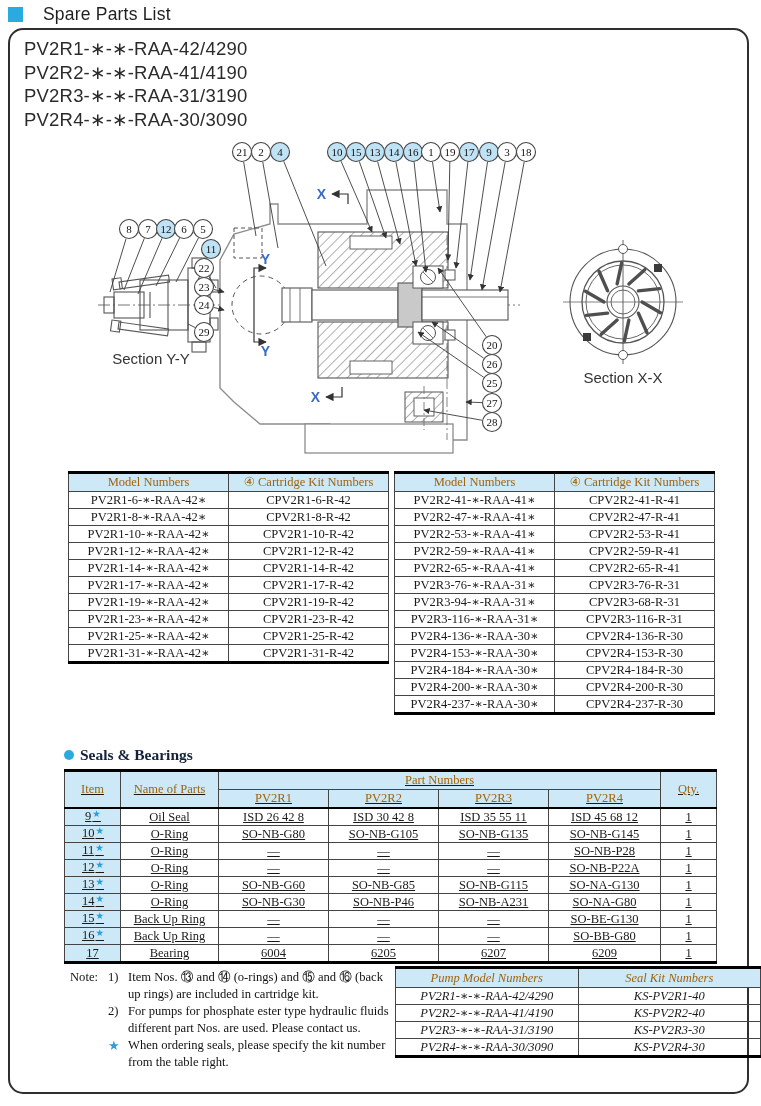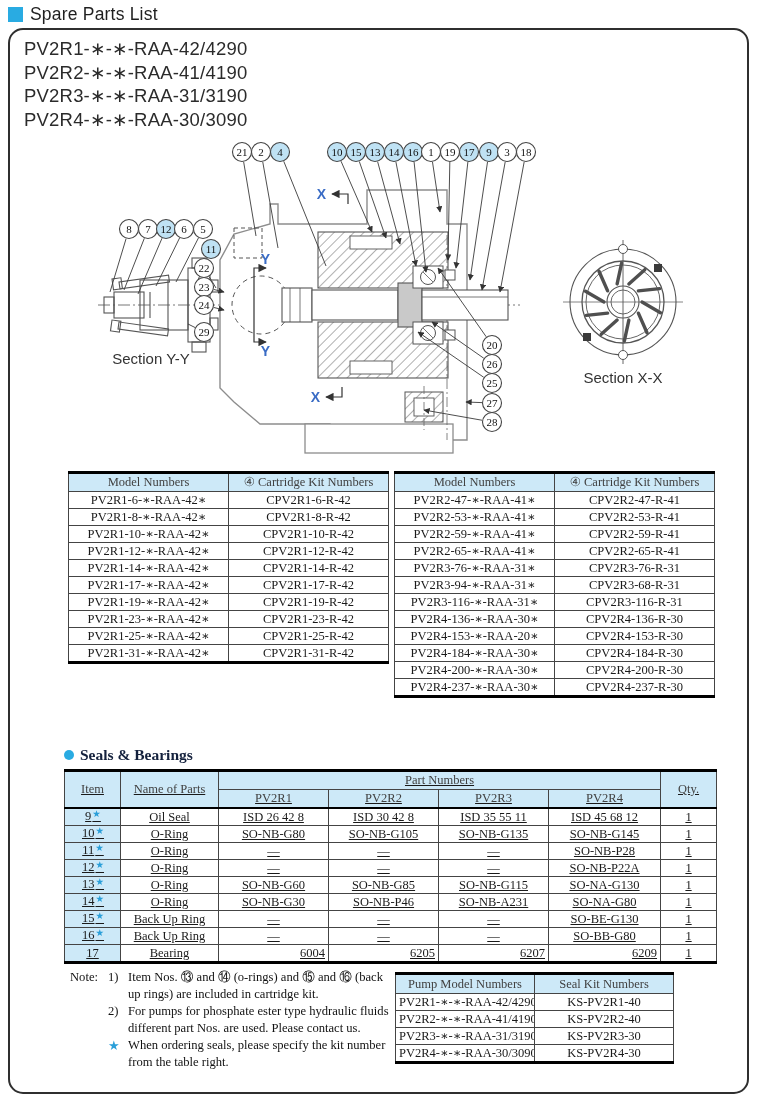--- a/index.html
+++ b/index.html
@@ -1,65 +1,65 @@
 <!DOCTYPE html>
 <html><head>
 <meta charset="utf-8">
 <style>
   html,body{margin:0;padding:0;background:#fff;}
   .page{position:relative;width:761px;height:1106px;background:#fff;overflow:hidden;
         font-family:"Liberation Serif","DejaVu Serif",serif;color:#1a1a1a;}
   
-  .title-row{position:absolute;left:8px;top:4px;display:flex;align-items:center;gap:7px;
+  .title-row{position:absolute;left:8px;top:4px;display:flex;align-items:center;gap:20px;
              font-family:"Liberation Sans","DejaVu Sans",sans-serif;}
   .title-square{width:15px;height:15px;background:#29abe2;display:inline-block;}
   .title-text{font-size:17.5px;color:#1f1f1f;letter-spacing:.2px;}
   
   .content-box{position:absolute;left:8px;top:28px;width:741px;height:1066px;
                border:2px solid #2f2f2f;border-radius:15px;background:#fff;box-sizing:border-box;}
   
   .model-list{position:absolute;left:14px;top:7px;
               font-family:"Liberation Sans","DejaVu Sans",sans-serif;
               font-size:18.5px;line-height:23.5px;color:#2b2b2b;letter-spacing:.2px;}
   
   .diagram{position:absolute;left:10px;top:110px;width:719px;height:332px;}
   
   .sec-head{display:flex;align-items:center;gap:6px;font-weight:bold;font-size:15.5px;color:#14213d;}
   .sec-bullet{width:10px;height:10px;border-radius:50%;background:#29abe2;flex:0 0 auto;}
   
   table{border-collapse:collapse;table-layout:fixed;}
   td,th{border:1px solid #444;font-size:12.5px;font-weight:normal;
         padding:0 3px;height:16px;line-height:15px;text-align:center;overflow:hidden;white-space:nowrap;}
-  thead th{background:#cde9f8;color:#404040;}
+  thead th{background:#cde9f8;color:#a16207;}
   .thick-top{border-top:3px solid #000;}
   .thick-bottom{border-bottom:3px solid #000;}
   
   .cartridge{position:absolute;left:58px;top:436px;width:650px;}
   .cartridge-tables{display:flex;gap:5px;margin-top:5px;align-items:flex-start;}
   .ctbl{width:321px;}
   .ctbl col{width:50%;}
   .ctbl thead th{height:17px;}
   
   .seals{position:absolute;left:54px;top:716px;width:660px;}
   .stbl{margin-top:5px;width:652px;text-decoration:underline;}
   .stbl thead{border-bottom:2px solid #000;}
   .stbl thead th{height:17px;}
   .item-cell{background:#cde9f8;}
   .star{color:#2a9fd9;font-size:9.5px;position:relative;top:-3px;left:1px;}
-  td.pn-left{text-align:right;}
+  td.pn-left{text-align:center;}
   
   .bottom{position:absolute;left:60px;top:933px;width:660px;display:flex;}
   .notes{width:322px;font-size:12.6px;line-height:1.32;color:#121212;margin-top:6px;}
   .note-grid{display:grid;grid-template-columns:36px 18px 1fr;column-gap:2px;row-gap:1px;}
   .note-label{white-space:nowrap;}
   .note-marker{text-align:left;}
   .note-marker.is-star{color:#2a9fd9;font-size:13px;}
   
   .sealkits{width:330px;margin-left:3px;}
-  .sktbl{margin-top:9px;width:279px;}
+  .sktbl{margin-top:3px;width:366px;font-style:italic;}
   .sktbl col{width:50%;}
   .sktbl thead th{height:18px;}
 </style>
 </head>
 <body>
 
 <div class="page">
 
   <div class="title-row">
     <span class="title-square"></span>
@@ -339,20 +339,24 @@
               <col>
             </colgroup>
           <thead>
               <tr>
             <th>Model Numbers</th>
             <th>④ Cartridge Kit Numbers</th>
           </tr>
             </thead>
           <tbody id="cart-right">
               <tr>
+                <td>PV2R2-41-∗-RAA-41∗</td>
+                <td>CPV2R2-41-R-41</td>
+              </tr>
+              <tr>
                 <td>PV2R2-47-∗-RAA-41∗</td>
                 <td>CPV2R2-47-R-41</td>
               </tr>
               <tr>
                 <td>PV2R2-53-∗-RAA-41∗</td>
                 <td>CPV2R2-53-R-41</td>
               </tr>
               <tr>
                 <td>PV2R2-59-∗-RAA-41∗</td>
                 <td>CPV2R2-59-R-41</td>
@@ -371,21 +375,21 @@
               </tr>
               <tr>
                 <td>PV2R3-116-∗-RAA-31∗</td>
                 <td>CPV2R3-116-R-31</td>
               </tr>
               <tr>
                 <td>PV2R4-136-∗-RAA-30∗</td>
                 <td>CPV2R4-136-R-30</td>
               </tr>
               <tr>
-                <td>PV2R4-153-∗-RAA-20∗</td>
+                <td>PV2R4-153-∗-RAA-30∗</td>
                 <td>CPV2R4-153-R-30</td>
               </tr>
               <tr>
                 <td>PV2R4-184-∗-RAA-30∗</td>
                 <td>CPV2R4-184-R-30</td>
               </tr>
               <tr>
                 <td>PV2R4-200-∗-RAA-30∗</td>
                 <td>CPV2R4-200-R-30</td>
               </tr>

